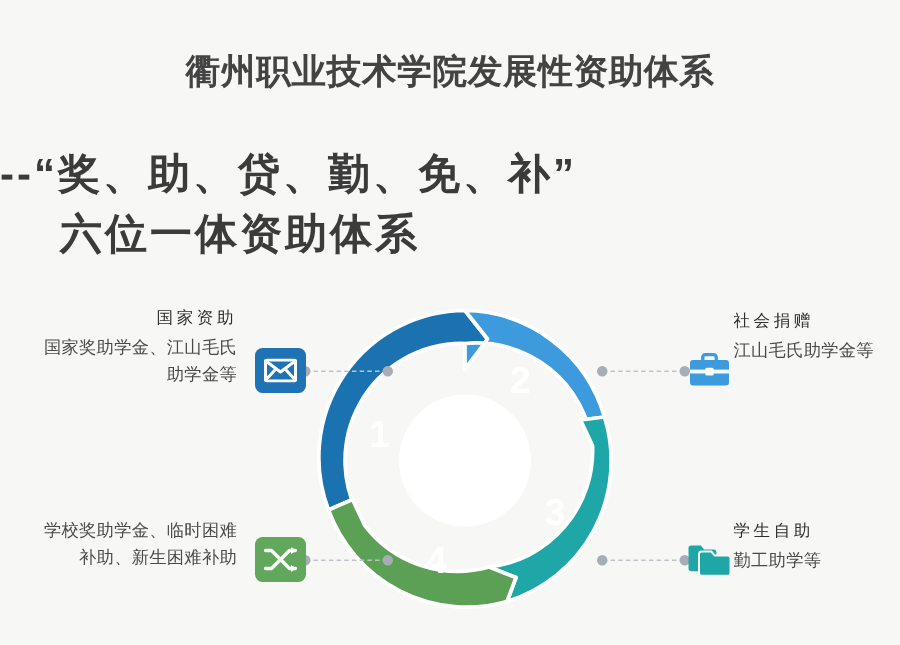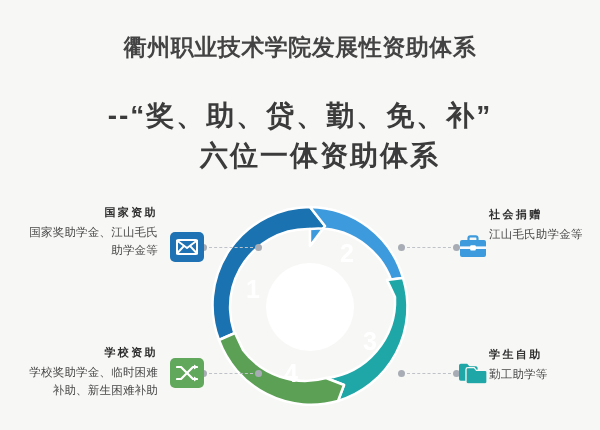--- a/index.html
+++ b/index.html
@@ -32,35 +32,34 @@
     color: #434343;
     letter-spacing: 0.5px;
     white-space: nowrap;
   }
 
   .subtitle {
     position: absolute;
     top: 96px;
     left: 0;
     width: 600px;
-    text-align: center;
     color: #3b3b3b;
     font-weight: bold;
     font-size: 28px;
     line-height: 1.42;
     letter-spacing: 1px;
   }
   .subtitle .line1 { display: block; letter-spacing: 2px; }
   .subtitle .line2 { display: block; letter-spacing: 2px; margin-left: 40px; }
 
   
   .label-block { position: absolute; width: 140px; }
   .label-block .lbl-title {
     font-size: 11px;
-    font-weight: bold;
+    font-weight: normal;
     color: #2e2e2e;
     letter-spacing: 2.4px;
     margin-bottom: 5px;
     line-height: 1.2;
   }
   .label-block .lbl-body {
     font-size: 11.5px;
     color: #4a4a4a;
     line-height: 1.55;
     letter-spacing: 0.2px;
@@ -238,21 +237,20 @@
                H9.8 A1.8 1.8 0 0 1 8 21 Z" fill="#1fa7a7" stroke="#f7f7f5" stroke-width="1.3"></path>
     </svg>
   </div>
 
   <div class="label-block label-left" id="label-national">
     <div class="lbl-title">国家资助</div>
     <div class="lbl-body">国家奖助学金、江山毛氏助学金等</div>
   </div>
 
   <div class="label-block label-left" id="label-school">
-    <div class="lbl-title">学校资助</div>
     <div class="lbl-body">学校奖助学金、临时困难补助、新生困难补助</div>
   </div>
 
   <div class="label-block label-right" id="label-social">
     <div class="lbl-title">社会捐赠</div>
     <div class="lbl-body">江山毛氏助学金等</div>
   </div>
 
   <div class="label-block label-right" id="label-self">
     <div class="lbl-title">学生自助</div>

